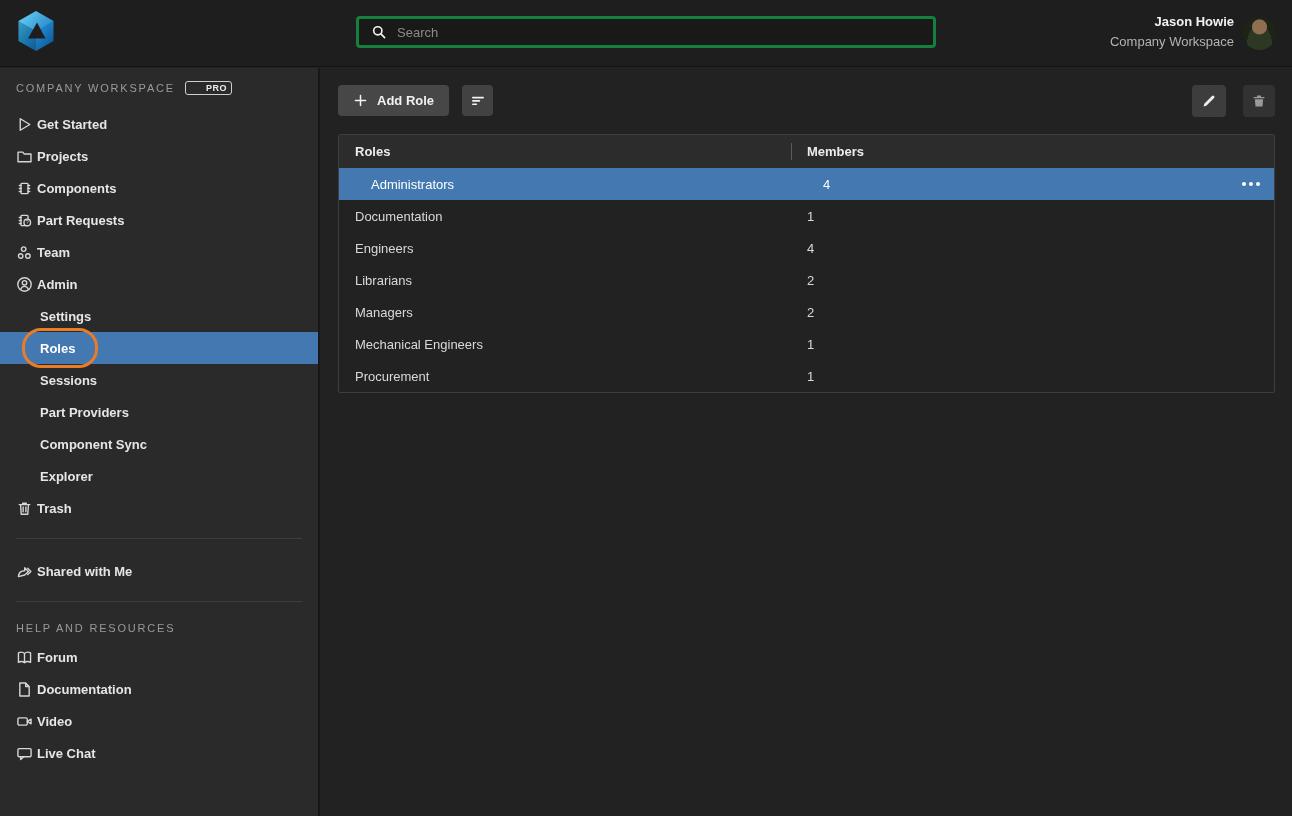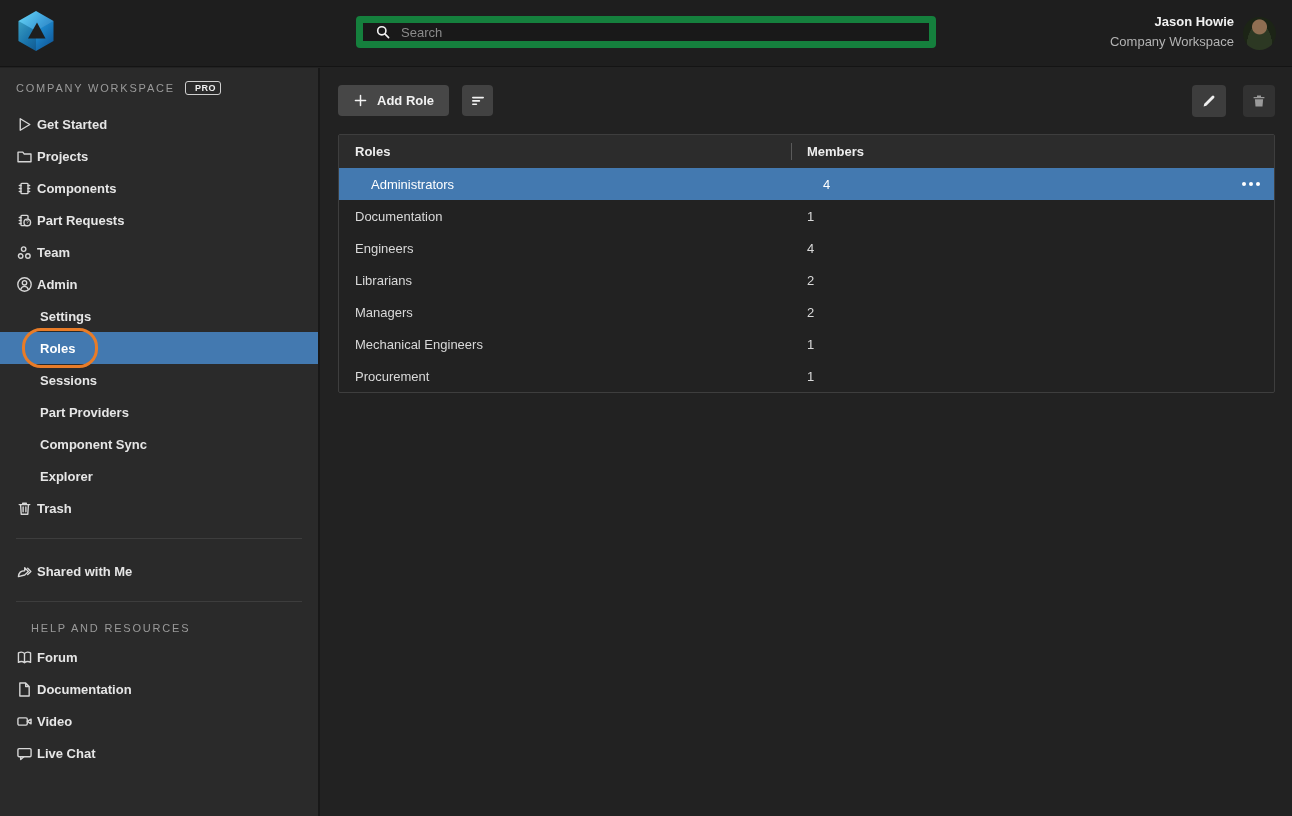--- a/index.html
+++ b/index.html
@@ -2,47 +2,47 @@
 <html><head>
 <meta charset="utf-8">
 <style>
   * { margin:0; padding:0; box-sizing:border-box; }
   html,body { width:1292px; height:816px; overflow:hidden; }
   body { font-family:"Liberation Sans", sans-serif; background:#222222; color:#e4e4e4; position:relative; }
 
   
   .topbar { position:absolute; top:0; left:0; width:1292px; height:67px; background:#1e1e1e; border-bottom:1px solid #141414; z-index:5; }
   .logo { position:absolute; left:12px; top:8px; width:48px; height:48px; cursor:pointer; }
-  .searchbox { position:absolute; left:356px; top:16px; width:580px; height:32px; background:#191919; border:7px solid #15803d; border-radius:4px; display:flex; align-items:center; padding:0 12px; }
+  .searchbox { position:absolute; left:356px; top:16px; width:580px; height:32px; background:#191919; border:3px solid #15803d; border-radius:4px; display:flex; align-items:center; padding:0 12px; }
   .searchbox svg { flex:0 0 auto; margin-right:10px; }
   .searchbox input { flex:1; background:transparent; border:none; outline:none; color:#dddddd; font-size:13px; font-family:"Liberation Sans", sans-serif; }
   .searchbox input::placeholder { color:#8b8b8b; }
   .userblock { position:absolute; right:58px; top:12px; text-align:right; cursor:pointer; }
   .user-name { font-size:13px; font-weight:bold; color:#f2f2f2; line-height:20px; }
   .user-workspace { font-size:13px; color:#b3b3b3; line-height:20px; }
   .avatar { position:absolute; right:16px; top:17px; width:33px; height:33px; border-radius:50%;
     background: radial-gradient(circle at 50% 30%, #8f6e52 0 7px, rgba(0,0,0,0) 8px),
                 radial-gradient(ellipse at 50% 95%, #2c3823 0 55%, rgba(0,0,0,0) 56%),
                 #1c2416;
     cursor:pointer; }
 
   
   .sidebar { position:absolute; top:68px; left:0; bottom:0; width:320px; background:#2a2a2a; border-right:2px solid #181818; }
   .ws-header { height:40px; display:flex; align-items:center; padding-left:16px; gap:10px; }
   .ws-label { font-size:11px; letter-spacing:1.8px; color:#9a9a9a; }
-  .pro-badge { font-size:9px; font-weight:bold; letter-spacing:0.5px; color:#ededed; border:1px solid #cfcfcf; border-radius:3px; padding:1px 4px 0 9px; line-height:11px; }
+  .pro-badge { font-size:9px; font-weight:bold; letter-spacing:0.5px; color:#ededed; border:1px solid #cfcfcf; border-radius:3px; padding:1px 4px 0 20px; line-height:11px; }
   .nav-item { height:32px; display:flex; align-items:center; padding-left:16px; gap:4px; cursor:pointer; position:relative; }
   .nav-item .icon { width:17px; height:17px; flex:0 0 auto; display:flex; align-items:center; justify-content:center; }
   .nav-label { font-size:13px; font-weight:bold; color:#e6e6e6; }
   .nav-sub { padding-left:40px; }
   .nav-selected { background:#4379b0; }
   .nav-selected .nav-label { color:#ffffff; }
   .roles-annotation { position:absolute; left:22px; top:-4px; width:76px; height:40px; border:3px solid #e87c28; border-radius:19px; pointer-events:none; }
   .side-divider { border-top:1px solid #3d3d3d; margin:14px 16px 16px 16px; }
-  .help-header { height:20px; display:flex; align-items:center; padding-left:31px; margin-top:15px;text-align:center; }
+  .help-header { height:20px; display:flex; align-items:center; padding-left:16px; margin-top:15px;text-align:center; }
   .spacer-sm { height:3px; }
 
   
   .main { position:absolute; top:68px; left:320px; right:0; bottom:0; background:#222222; }
   .toolbar { position:absolute; top:17px; left:18px; right:17px; height:32px; }
   .btn-add-role { position:absolute; left:0; top:0; height:31px; background:#474747; border:none; border-radius:4px; color:#f2f2f2; font-size:13px; font-weight:bold; font-family:"Liberation Sans", sans-serif; display:flex; align-items:center; gap:9px; padding:12px 15px; cursor:pointer; }
   .btn-sort { position:absolute; left:124px; top:0; width:31px; height:31px; background:#424242; border:none; border-radius:4px; display:flex; align-items:center; justify-content:center; cursor:pointer; }
   .btn-edit { position:absolute; right:49px; top:0; width:34px; height:32px; background:#3d3d3d; border:none; border-radius:4px; display:flex; align-items:center; justify-content:center; cursor:pointer; }
   .btn-delete { position:absolute; right:0; top:0; width:32px; height:32px; background:#323232; border:none; border-radius:4px; display:flex; align-items:center; justify-content:center; cursor:pointer; }
 

